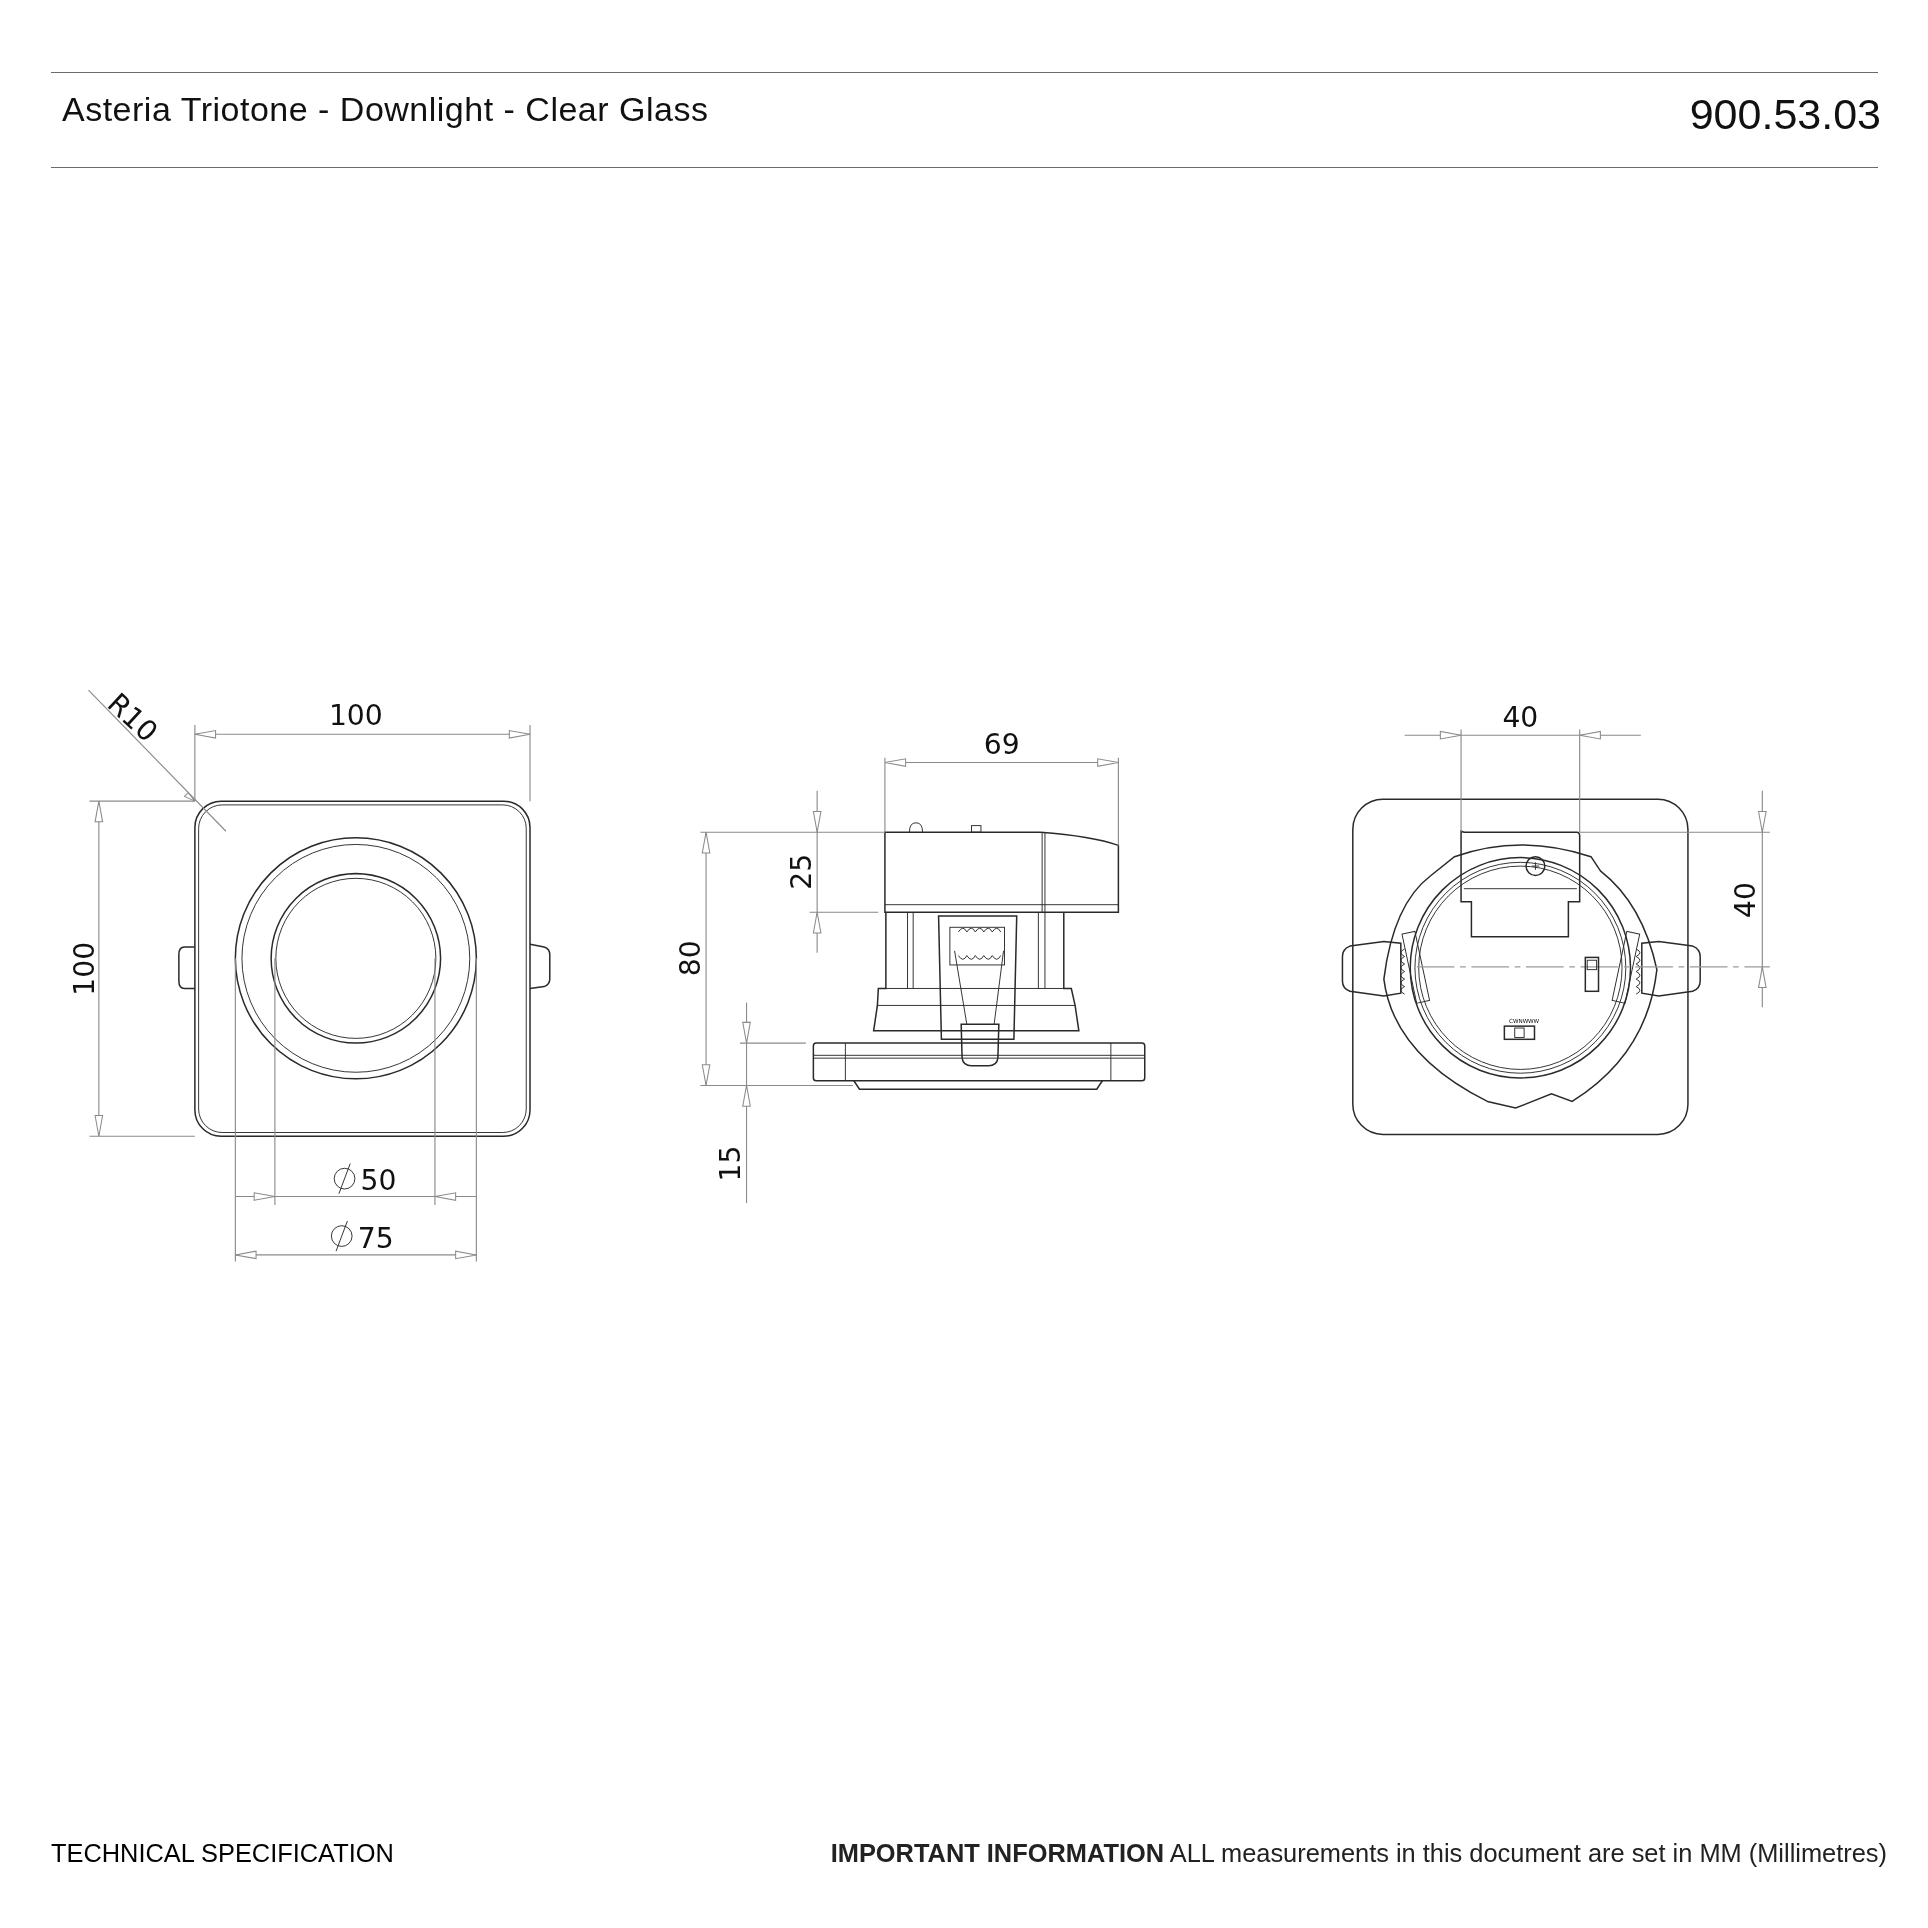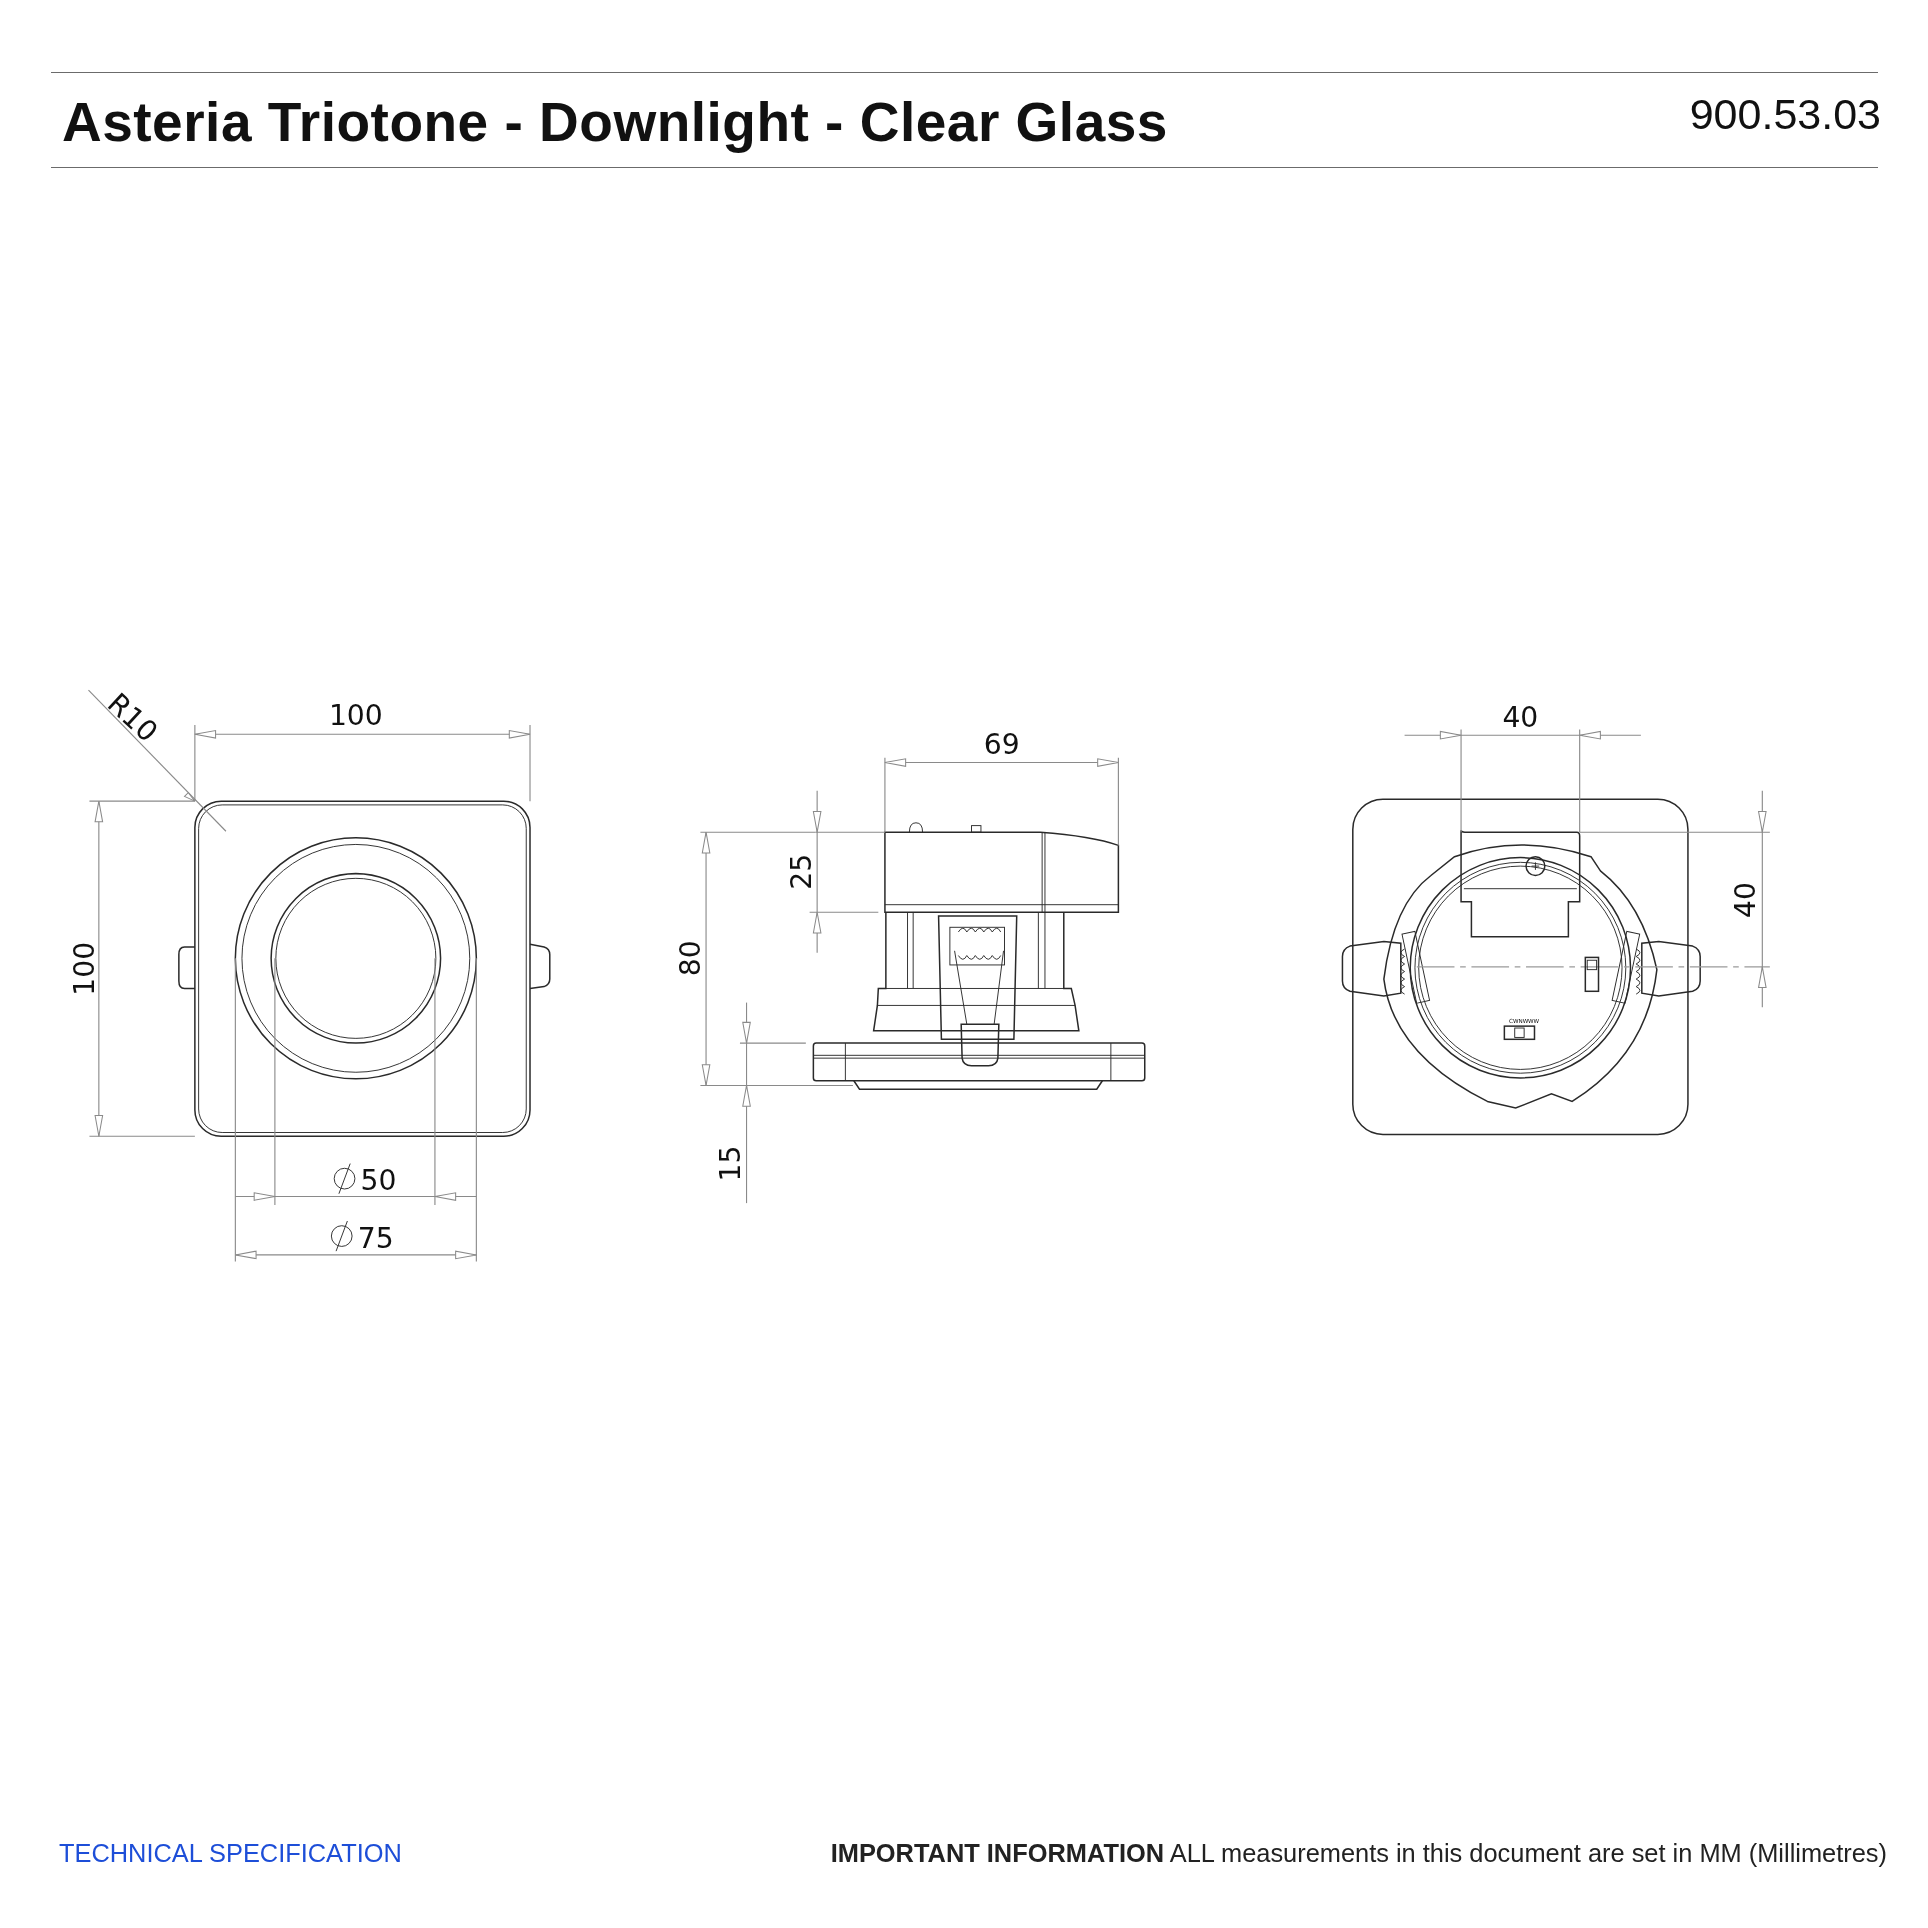--- a/index.html
+++ b/index.html
@@ -1,25 +1,25 @@
 <!DOCTYPE html>
 <html style="font-size:15px"><head>
 <meta charset="utf-8">
 <style>
   html, body { margin: 0; padding: 0; background: #ffffff; }
   body { width: 1928px; height: 1928px; position: relative; overflow: hidden;
          font-family: "Liberation Sans", "DejaVu Sans", sans-serif; color: #111; }
   .rule { position: absolute; left: 51px; width: 1827px; height: 0; border-top: 1.9px solid #6b6b6b; }
   .rule.top { top: 72px; }
   .rule.bottom { top: 167px; }
-  .title { position: absolute; left: 62px; top: 90px; font-size: 55px; font-weight: 700;
+  .title { position: absolute; left: 62px; top: 90px; font-size: 34px; font-weight: 400;
            letter-spacing: 0.5px; color: #111; white-space: nowrap; }
   .code { position: absolute; right: 47px; top: 90px; font-size: 43px; color: #111; white-space: nowrap; text-align: right; }
   .drawing { position: absolute; left: 0; top: 0; width: 1928px; height: 1928px; }
-  .footer-left { position: absolute; left: 59px; top: 1839px; font-size: 25.4px; color: #1d4ed8; white-space: nowrap; }
+  .footer-left { position: absolute; left: 51px; top: 1839px; font-size: 25.4px; color: #000000; white-space: nowrap; }
   .footer-right { position: absolute; right: 41px; top: 1839px; font-size: 25.4px; color: #222; white-space: nowrap; }
   .footer-right .strong { font-weight: 700; }
   svg text { font-family: "DejaVu Sans", "Liberation Sans", sans-serif; fill: #111; }
   .o { fill: none; stroke: #2a2a2a; stroke-width: 1.6; }
   .t { fill: none; stroke: #2a2a2a; stroke-width: 1; }
   .d { fill: none; stroke: #8a8a8a; stroke-width: 1.2; }
   .ar { fill: #fff; stroke: #8a8a8a; stroke-width: 1.1; }
   .cl { fill: none; stroke: #9a9a9a; stroke-width: 1.2; stroke-dasharray: 40 6 6 6; }
 </style>
 </head>

